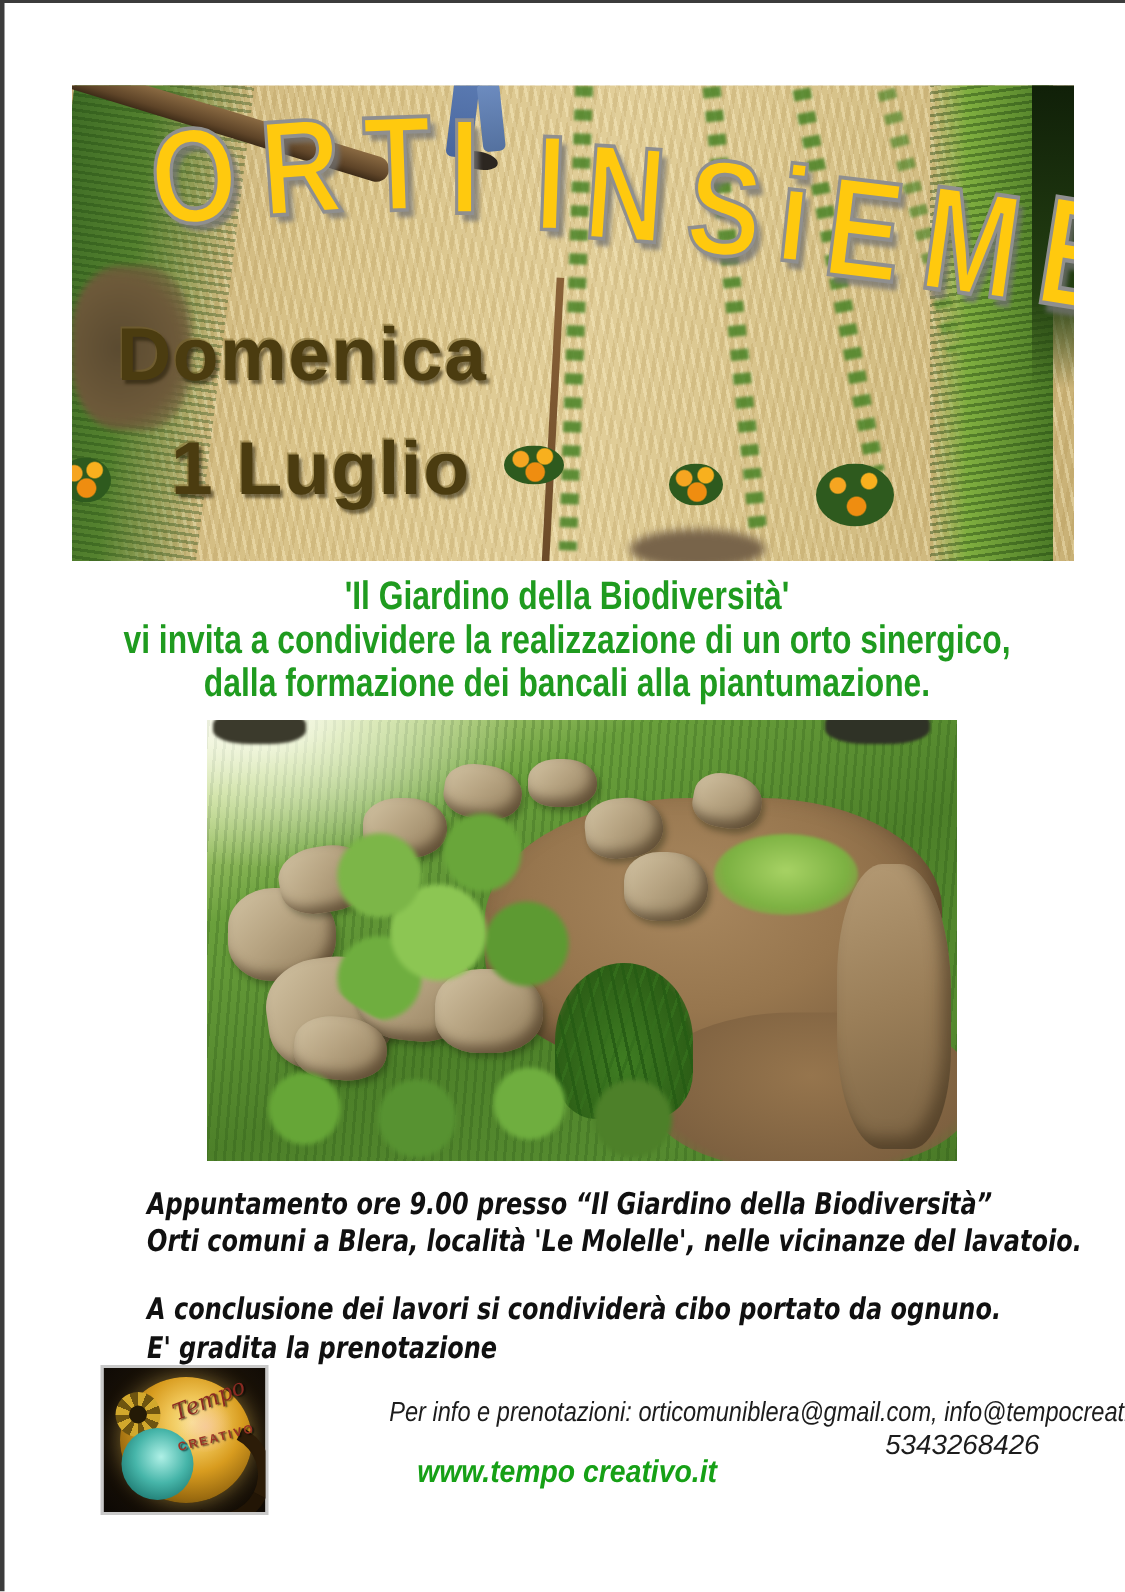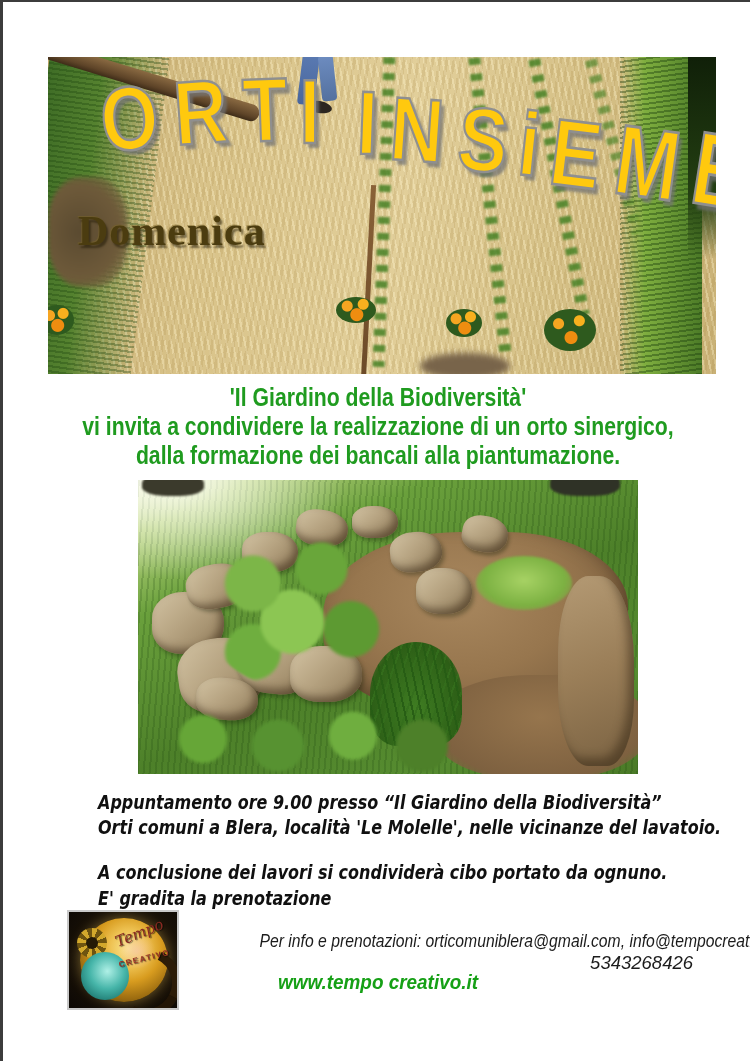--- a/index.html
+++ b/index.html
@@ -86,22 +86,22 @@
   .arc-letter:nth-child(5)  { transform:scaleX(.6); }
   .arc-letter:nth-child(6)  { transform:translateY(9px)  rotate(2deg) scaleX(.82); }
   .arc-letter:nth-child(7)  { transform:translateY(16px) rotate(4deg) scaleX(.82); }
   .arc-letter:nth-child(8)  { transform:translateY(26px) rotate(5deg) scaleX(.82); }
   .arc-letter:nth-child(9)  { transform:translateY(30px) rotate(6deg) scaleX(.82); }
   .arc-letter:nth-child(10) { transform:translateY(42px) rotate(7deg) scaleX(.84) scaleY(1.05); }
   .arc-letter:nth-child(11) { transform:translateY(53px) rotate(8deg) scaleX(.85) scaleY(1.1); }
   .arc-letter:nth-child(12) { transform:translateY(63px) rotate(9deg) scaleX(.86) scaleY(1.15); }
 
   .date-line {
-    position:absolute; font-family:Liberation Serif, serif; font-weight:bold;
-    color:#4B3C10; font-size:42px; letter-spacing:1px;
+    position:absolute; font-family:Liberation Sans, sans-serif; font-weight:bold;
+    color:#4B3C10; font-size:50px; letter-spacing:1px;
     text-shadow:2px 3px 2px rgba(32,26,6,.55), -1px -1px 0 rgba(120,100,40,.5);
   }
   .date-1 { left:30px; top:150px; }
   .date-2 { left:66px; top:226px; }
 
   
   .invite { position:absolute; left:0; top:381px; width:750px; text-align:center;
     color:#1F9B1F; font-weight:bold; font-family:"Liberation Sans", sans-serif; }
   .invite .ln { font-size:26.5px; line-height:29px; transform:scaleX(.8); transform-origin:50% 50%; white-space:nowrap; }
 
@@ -218,20 +218,21 @@
     <div class="foliage-dark"></div>
     <div class="stick"></div>
     <div class="soil-bottom"></div>
     <div class="flower fl1"></div>
     <div class="flower fl2"></div>
     <div class="flower fl3"></div>
     <div class="flower fl4"></div>
 
     <div class="title-arc"><span class="arc-letter">O</span><span class="arc-letter">R</span><span class="arc-letter">T</span><span class="arc-letter">I</span><span class="arc-letter">&nbsp;</span><span class="arc-letter">I</span><span class="arc-letter">N</span><span class="arc-letter">S</span><span class="arc-letter">i</span><span class="arc-letter">E</span><span class="arc-letter">M</span><span class="arc-letter">E</span></div>
     <div class="date-line date-1">Domenica</div>
+    <div class="date-line date-2">1 Luglio</div>
   </div>
 
   <div class="invite">
     <div class="ln">'Il Giardino della Biodiversità'</div>
     <div class="ln">vi invita a condividere la realizzazione di un orto sinergico,</div>
     <div class="ln">dalla formazione dei bancali alla piantumazione.</div>
   </div>
 
   <div class="photo-mid">
     <div class="wash"></div>

